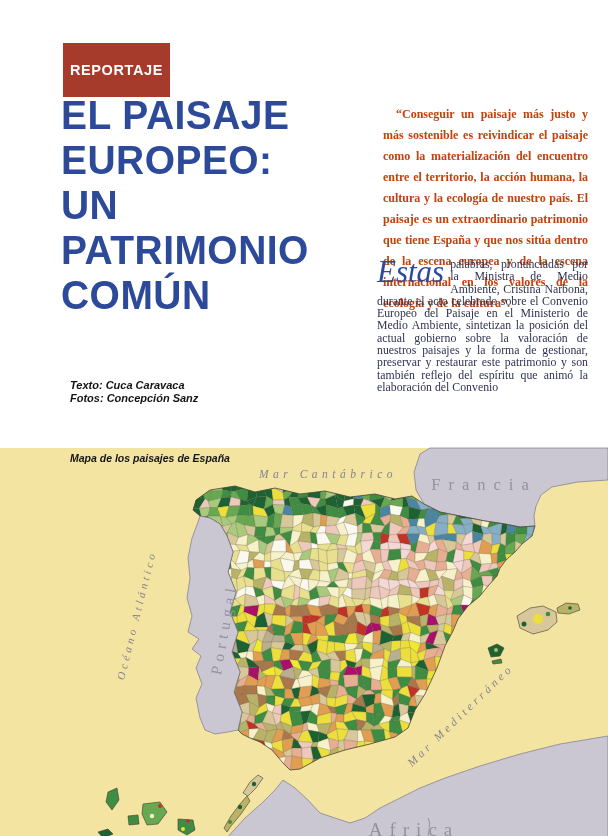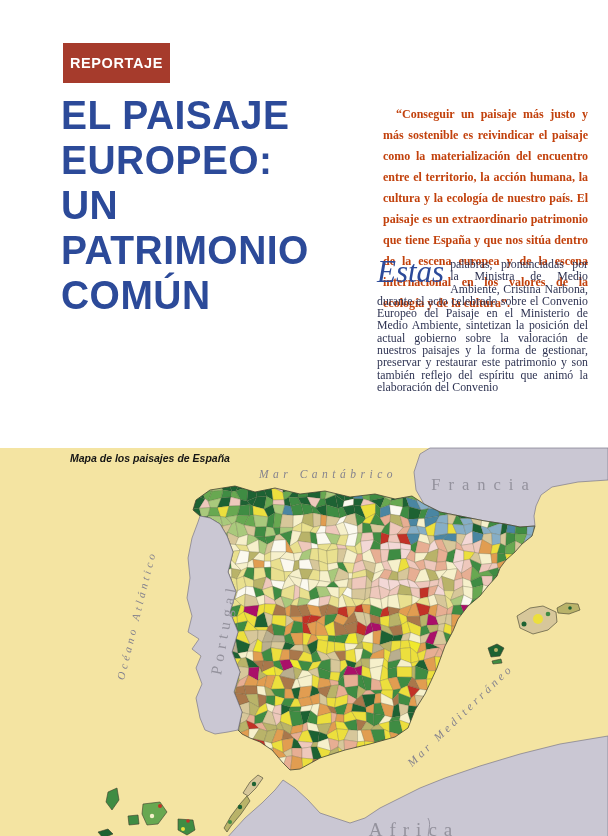--- a/index.html
+++ b/index.html
@@ -1,19 +1,19 @@
 <!DOCTYPE html>
 <html><head>
 <meta charset="utf-8">
 <style>
   html,body{margin:0;padding:0;background:#ffffff;}
   .page{position:relative;width:608px;height:836px;background:#ffffff;overflow:hidden;
         font-family:"Liberation Sans",sans-serif;}
   .kicker{position:absolute;left:63px;top:43px;height:22px;line-height:22px;
-          padding:9px 7px;background:#a63b2c;color:#ffffff;font-weight:bold;
+          padding:16px 7px;background:#a63b2c;color:#ffffff;font-weight:bold;
           font-size:14.5px;letter-spacing:.6px;}
   .headline{position:absolute;left:61px;top:93px;width:360px;
             font-weight:bold;font-size:41px;line-height:45px;letter-spacing:.5px;
             color:#2c4a99;white-space:pre-line;transform:scaleX(.95);
             transform-origin:left top;}
   .credits{position:absolute;left:70px;top:379px;font-style:italic;font-weight:bold;
            font-size:11px;line-height:13px;color:#141414;}
   .quote{position:absolute;left:383px;top:104px;width:205px;
          font-family:"Liberation Serif",serif;font-weight:bold;
          font-size:12px;line-height:21px;color:#c2410c;
@@ -41,20 +41,24 @@
   <div class="kicker">
     <span>REPORTAJE</span>
   </div>
 
   <h1 class="headline" style="margin:0;">EL PAISAJE
 EUROPEO:
 UN
 PATRIMONIO
 COMÚN</h1>
 
+  <div class="credits">
+    <div>Texto: Cuca Caravaca</div>
+    <div>Fotos: Concepción Sanz</div>
+  </div>
 
   <p class="quote" style="margin:0;">“Conseguir un paisaje más justo y más sostenible es reivindicar el paisaje como la materialización del encuentro entre el territorio, la acción humana, la cultura y la ecología de nuestro país. El paisaje es un extraordinario patrimonio que tiene España y que nos sitúa dentro de la escena europea y de la escena internacional en los valores de la ecología y de la cultura”.</p>
 
   <div class="bodycopy">
     <span class="dropword">Estas</span><span>palabras, pronunciadas por la Ministra de Medio Ambiente, Cristina Narbona, durante el acto celebrado sobre el Convenio Europeo del Paisaje en el Ministerio de Medio Ambiente, sintetizan la posición del actual gobierno sobre la valoración de nuestros paisajes y la forma de gestionar, preservar y restaurar este patrimonio y son también reflejo del espíritu que animó la elaboración del Convenio</span>
   </div>
 
   <div class="mapwrap">
     <svg id="map-svg" width="608" height="420" viewBox="0 0 608 420" xmlns="http://www.w3.org/2000/svg">
       <defs>

